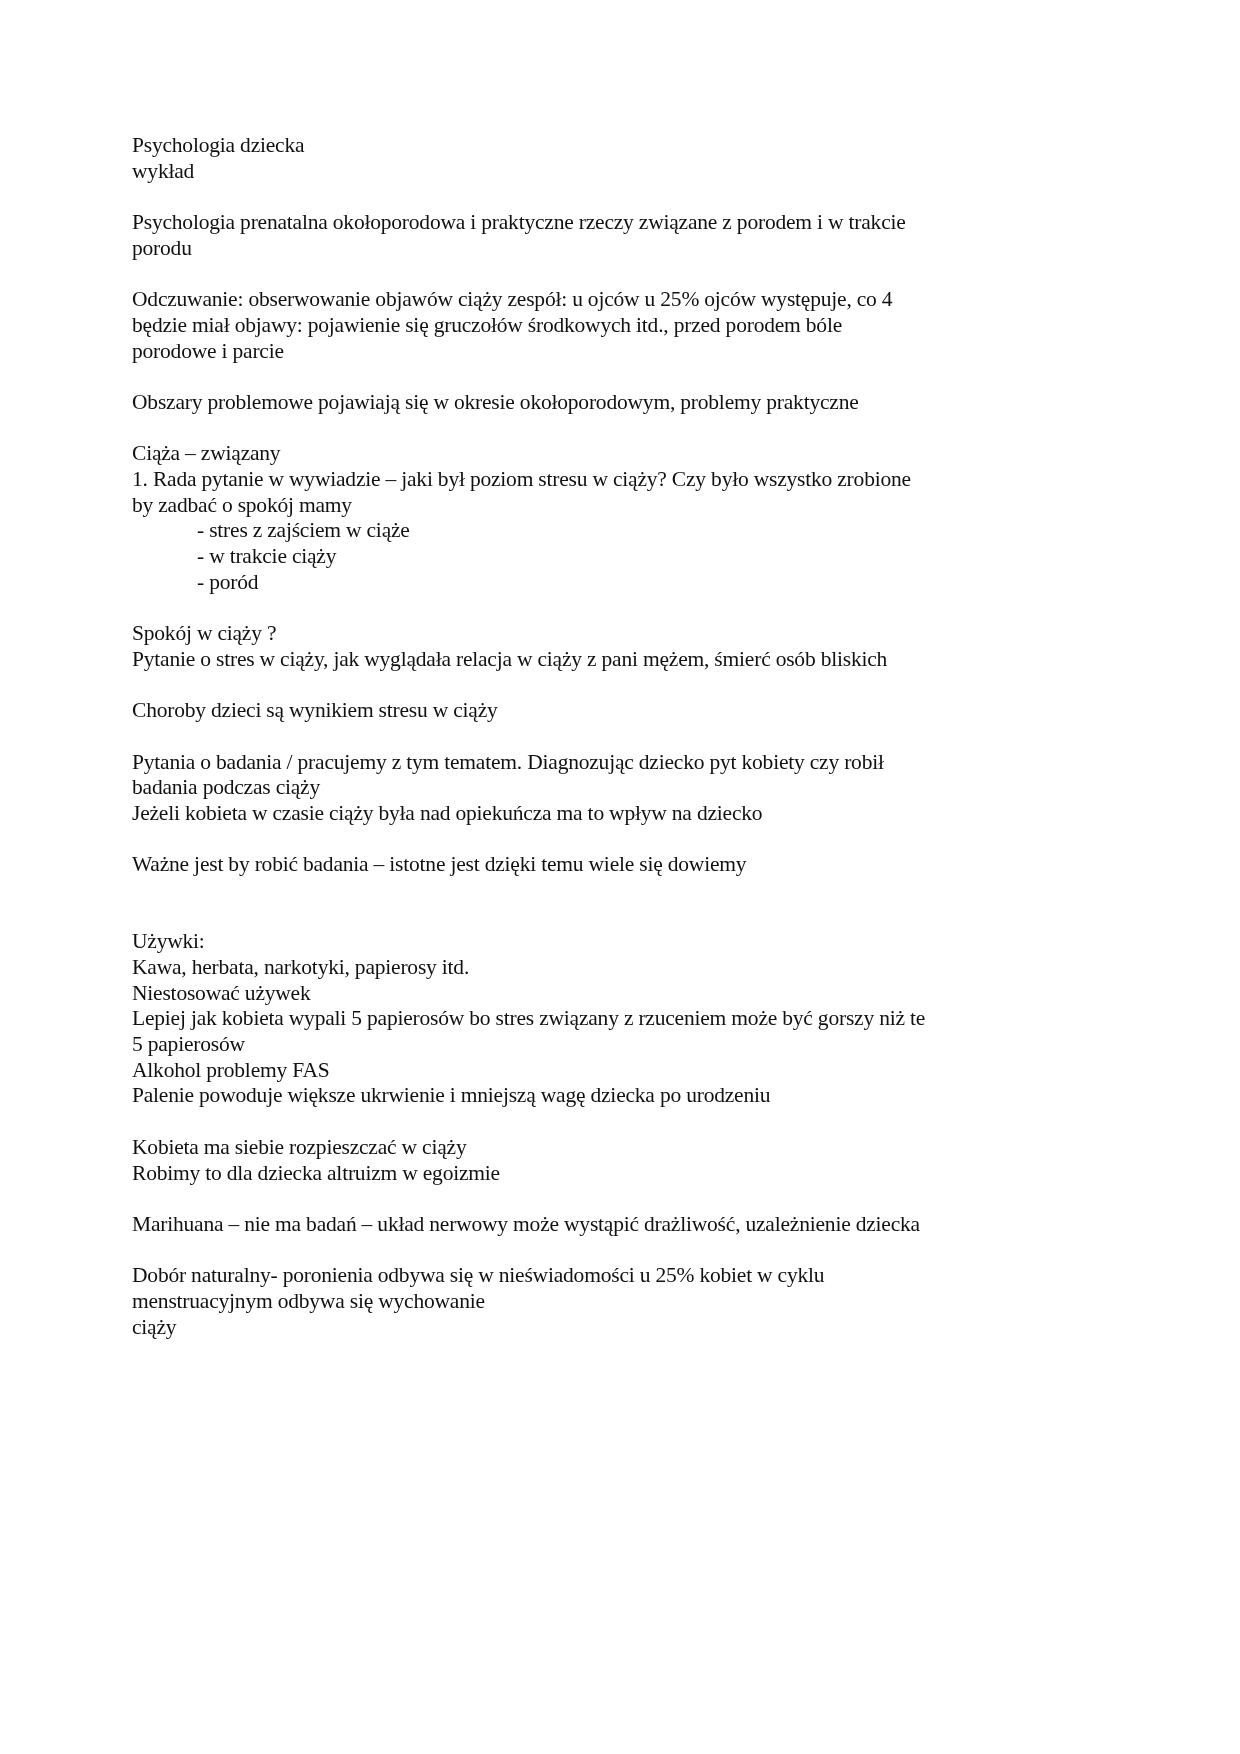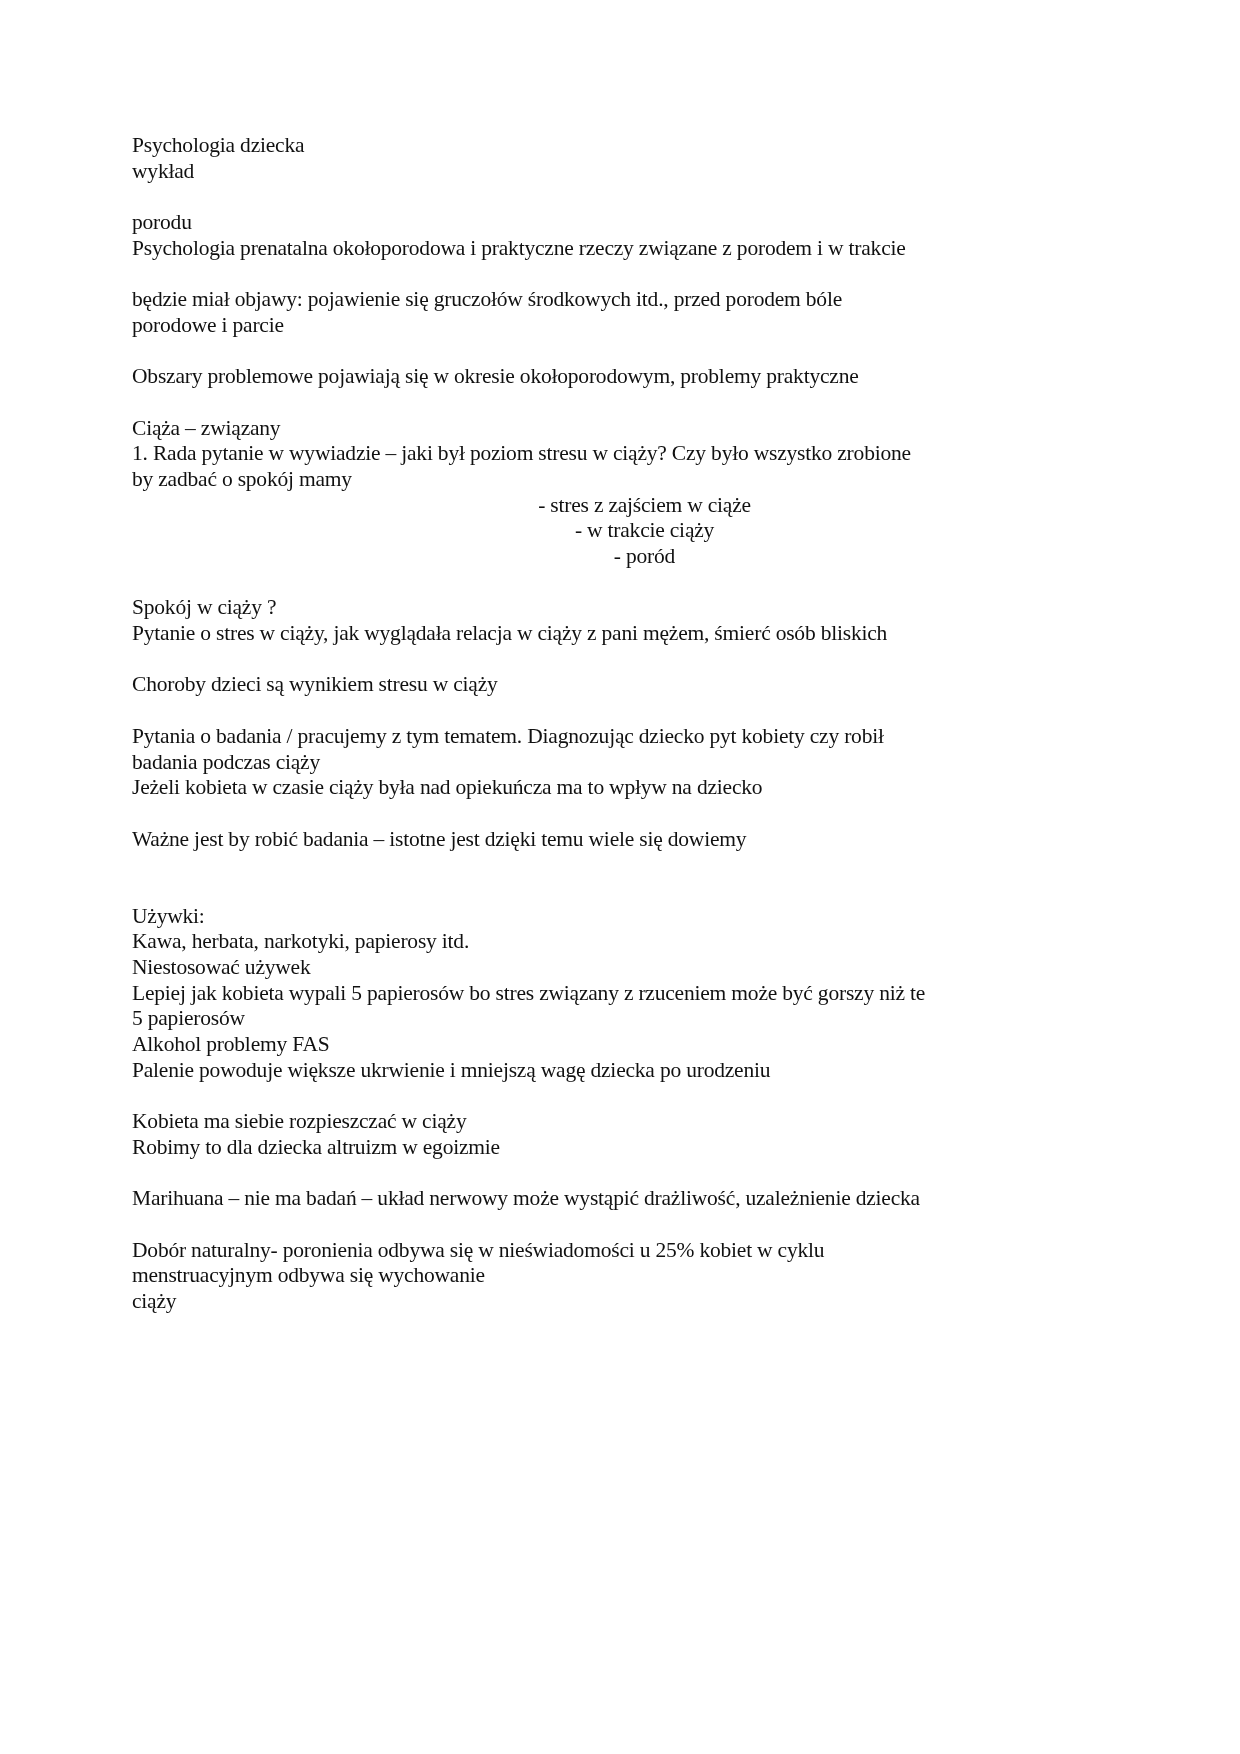--- a/index.html
+++ b/index.html
@@ -37,34 +37,34 @@
       display: block;
       white-space: pre;
       height: 25.7px;
     }
     .blank {
       display: block;
       height: 25.7px;
     }
     .indent {
       padding-left: 65px;
-      text-align: center;
     }
   </style>
 </head>
 <body>
 
 <div class="page">
   <div class="text-body" id="text-body">
       <span class="line">Psychologia dziecka</span>
       <span class="line">wykład</span>
       <span class="blank"></span>
+      <span class="line">Psychologia prenatalna okołoporodowa i praktyczne rzeczy związane z porodem i w trakcie</span>
       <span class="line">porodu</span>
-      <span class="line">Psychologia prenatalna okołoporodowa i praktyczne rzeczy związane z porodem i w trakcie</span>
       <span class="blank"></span>
+      <span class="line">Odczuwanie: obserwowanie objawów ciąży zespół: u ojców u 25% ojców występuje, co 4</span>
       <span class="line">będzie miał objawy: pojawienie się gruczołów środkowych itd., przed porodem bóle</span>
       <span class="line">porodowe i parcie</span>
       <span class="blank"></span>
       <span class="line">Obszary problemowe pojawiają się w okresie okołoporodowym, problemy praktyczne</span>
       <span class="blank"></span>
       <span class="line">Ciąża – związany</span>
       <span class="line">1. Rada pytanie w wywiadzie – jaki był poziom stresu w ciąży? Czy było wszystko zrobione</span>
       <span class="line">by zadbać o spokój mamy</span>
       <span class="line indent">- stres z zajściem w ciąże</span>
       <span class="line indent">- w trakcie ciąży</span>

